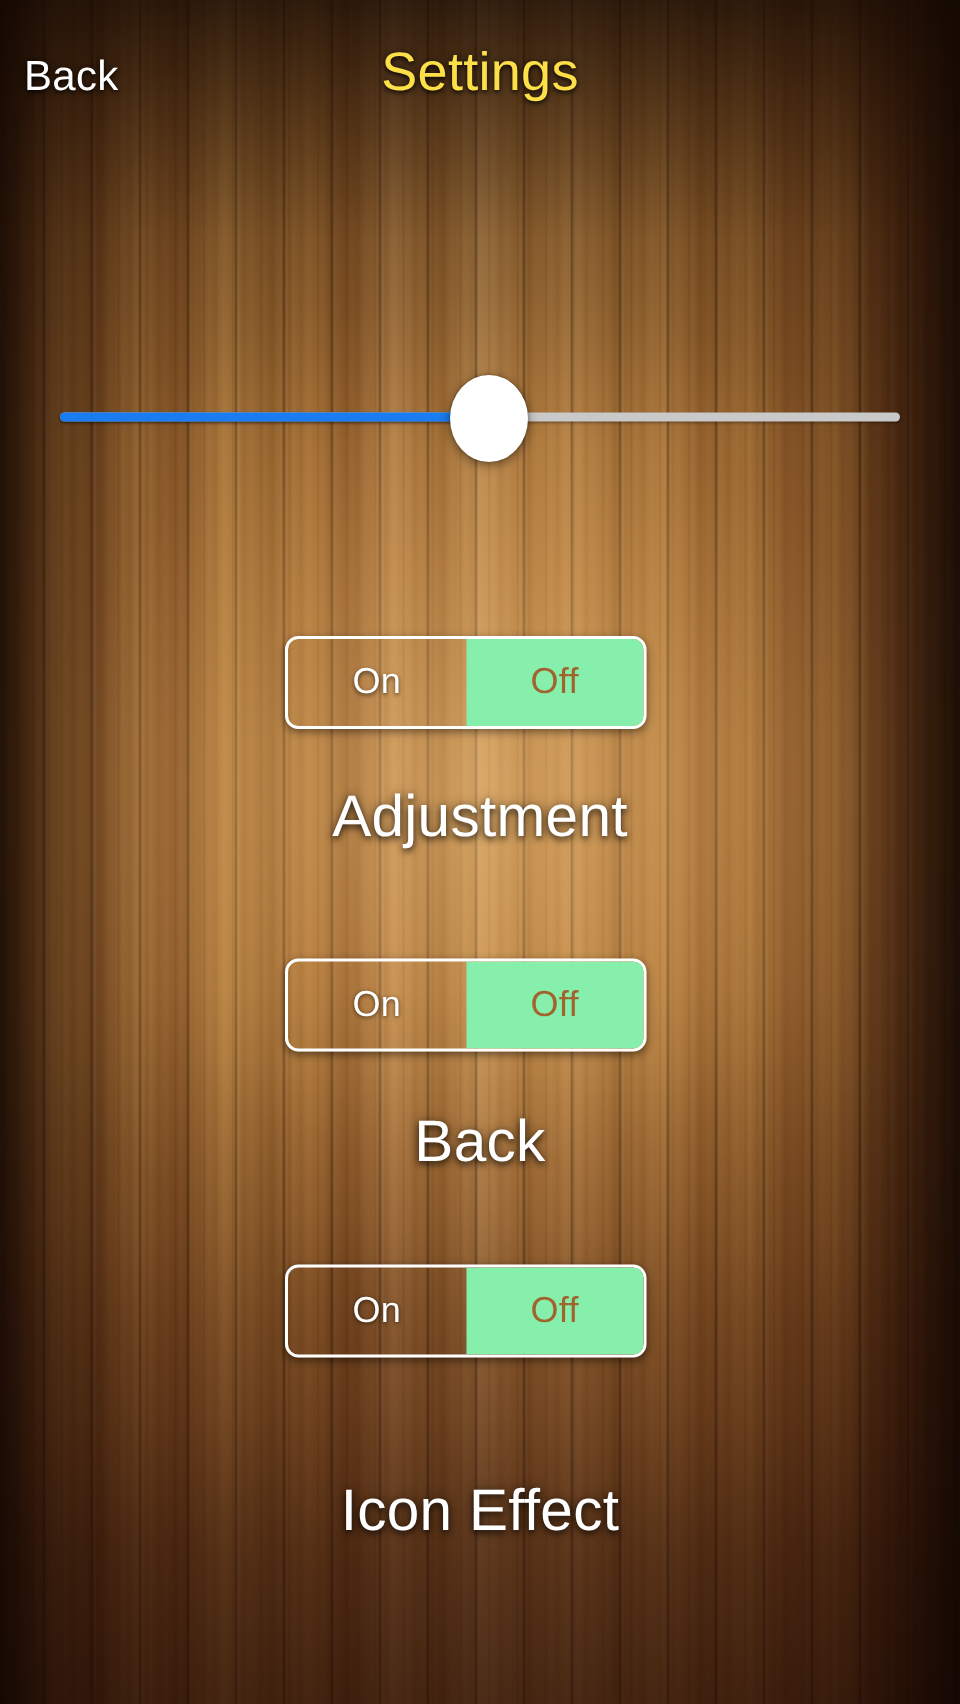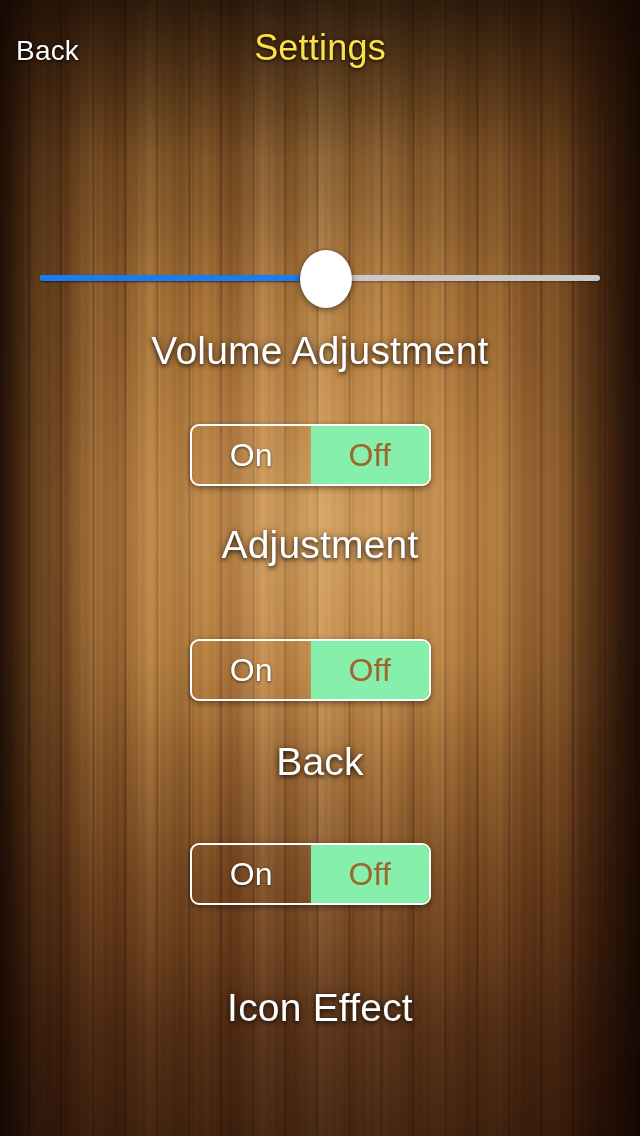--- a/index.html
+++ b/index.html
@@ -178,21 +178,21 @@
     border:2px solid #ffffff;
     border-radius:9px;
     overflow:hidden;
     display:flex;
     box-shadow:0 2px 6px rgba(0,0,0,.45);
     background:transparent;
   }
   .seg{
     flex:0 0 50%;
     display:flex; align-items:center; justify-content:center;
-    font-size:32px; line-height:32px;
+    font-size:24px; line-height:32px;
     letter-spacing:.2px;
     cursor:pointer;
     user-select:none;
   }
   
   .seg.transparent{
     background:transparent;
     color:#ffffff;
     text-shadow:0 1px 3px rgba(0,0,0,.6);
   }
@@ -221,21 +221,20 @@
       <div id="back-button">Back</div>
       <div id="screen-title">Settings</div>
     </div>
 
     <div id="volume-slider">
       <div class="slider-track" style="background: rgb(201, 201, 201);"></div>
       <div class="slider-fill" style="width: 285.6px; background: rgb(26, 124, 240);"></div>
       <div class="slider-thumb" style="left: 285.6px; background: rgb(255, 255, 255);"></div>
     </div>
 
-    <div class="section-label" style="top:327px;">Volume Adjustment</div>
 
     <div class="segmented" style="top:424px;">
       <div class="seg transparent">On</div>
       <div class="seg filled">Off</div>
     </div>
     <div class="section-label" style="top:521px;">Adjustment</div>
 
     <div class="segmented" style="top:639px;">
       <div class="seg transparent">On</div>
       <div class="seg filled">Off</div>

